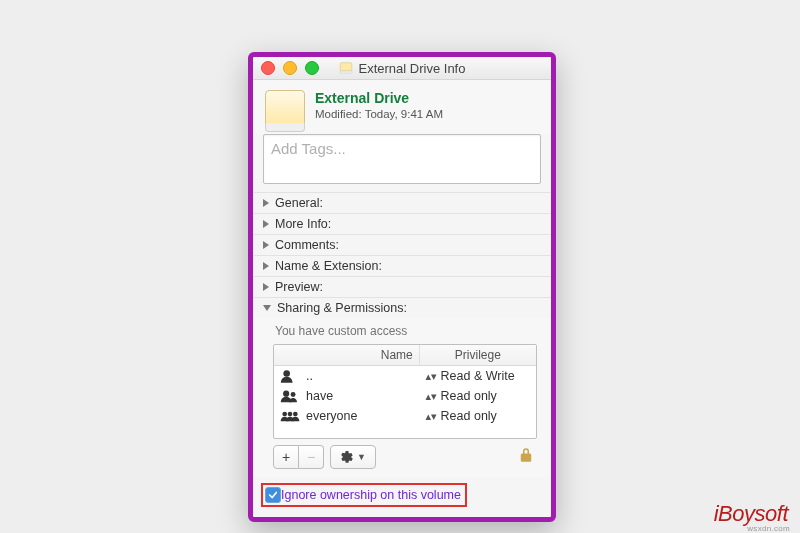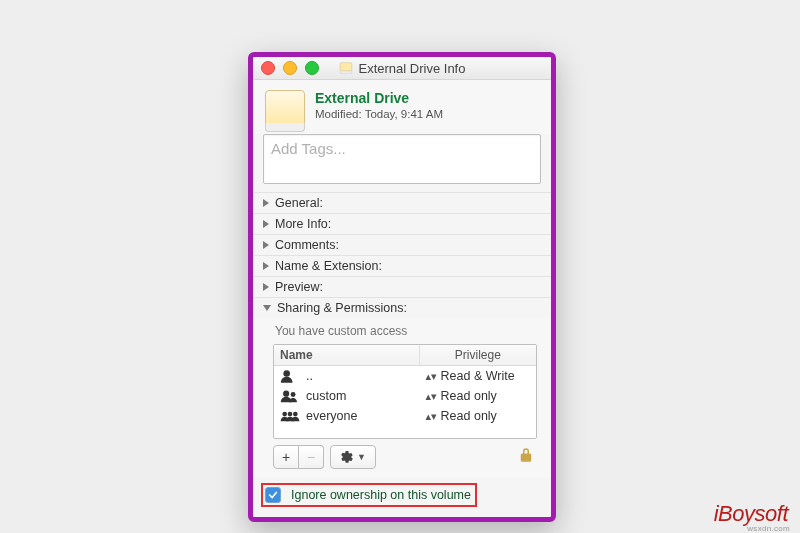--- a/index.html
+++ b/index.html
@@ -130,21 +130,21 @@
     overflow: hidden;
   }
   .perm-head, .perm-row {
     display: flex;
   }
   .perm-head {
     background: linear-gradient(#fafafa,#f1f1f1);
     border-bottom: 1px solid #d9d9d9;
     font-size: 12px; color: #555;
   }
-  .col-name { width: 56%; padding: 3px 6px; border-right: 1px solid #e0e0e0; text-align: left; font-weight: bold; }
+  .col-name { width: 56%; padding: 3px 6px; border-right: 1px solid #e0e0e0; text-align: right; }
   .col-priv { width: 44%; padding: 3px 6px; text-align: center; }
   .perm-body { padding: 0; }
   .perm-row {
     align-items: center;
     font-size: 12.5px;
     padding: 1px 0 1px 0;
   }
   .perm-row .name-cell {
     width: 56%; display: flex; align-items: center; gap: 6px;
     padding: 2px 6px;
@@ -186,23 +186,23 @@
   .lock {
     position: absolute; right: 2px; top: 1px;
     width: 18px; height: 18px;
   }
 
   
   .ignore-row {
     margin: 6px 8px 10px 8px;
     padding: 2px 4px 2px 2px;
     border: 2px solid #e03030;
-    display: inline-flex; align-items: center; gap: 10px;
+    display: inline-flex; align-items: center; gap: 0;
     font-size: 12.5px;
-    color: #14532d;
+    color: #6d28d9;
   }
   .chk {
     width: 14px; height: 14px;
     border: 1px solid #6fa6d9;
     border-radius: 3px;
     background: #3d8fe0;
     position: relative;
     display: inline-flex; align-items: center; justify-content: center;
   }
   .chk svg { width: 10px; height: 10px; }
@@ -303,21 +303,21 @@
           </div>
         </div>
         <div class="perm-row">
           <div class="name-cell">
             <svg class="usr-icon" viewBox="0 0 26 16">
               <circle cx="8" cy="5" r="4" fill="#333"></circle>
               <path d="M1 16 C1 11 5 9 8 9 C11 9 15 11 15 16 Z" fill="#333"></path>
               <circle cx="17" cy="6" r="3.2" fill="#333"></circle>
               <path d="M12 16 C12 12 15 10.5 17 10.5 C19 10.5 22 12 22 16 Z" fill="#333"></path>
             </svg>
-            <span>custom</span>
+            <span>have</span>
           </div>
           <div class="priv-cell">
             <span class="stepper">▴▾</span>
             <span>Read only</span>
           </div>
         </div>
         <div class="perm-row">
           <div class="name-cell">
             <svg class="usr-icon" viewBox="0 0 30 16">
               <circle cx="7" cy="5" r="3.5" fill="#333"></circle>

